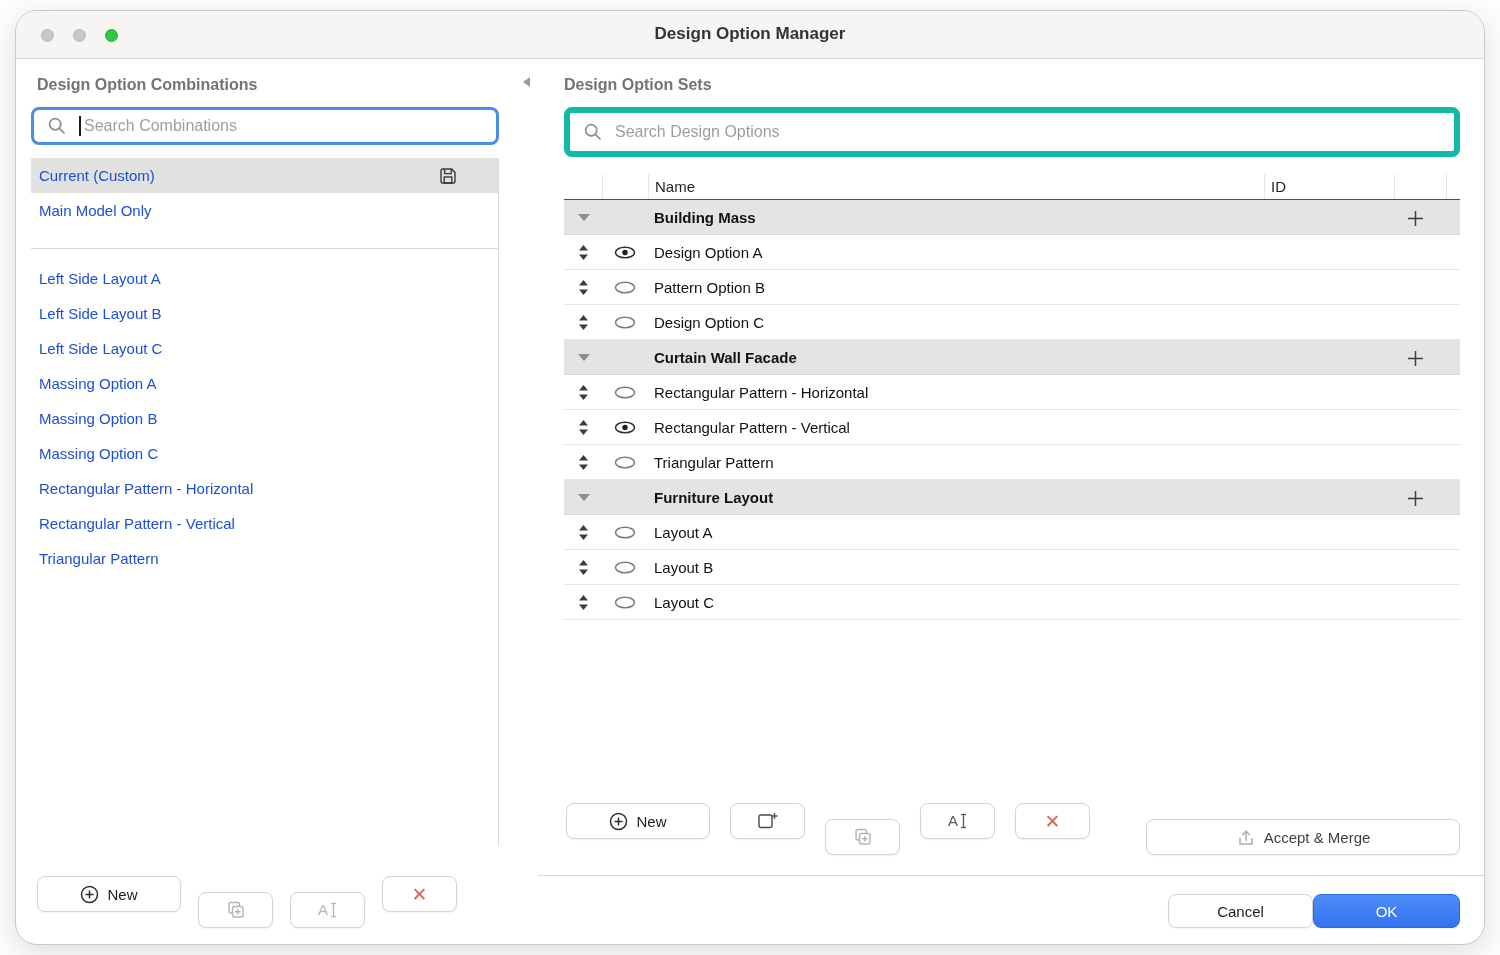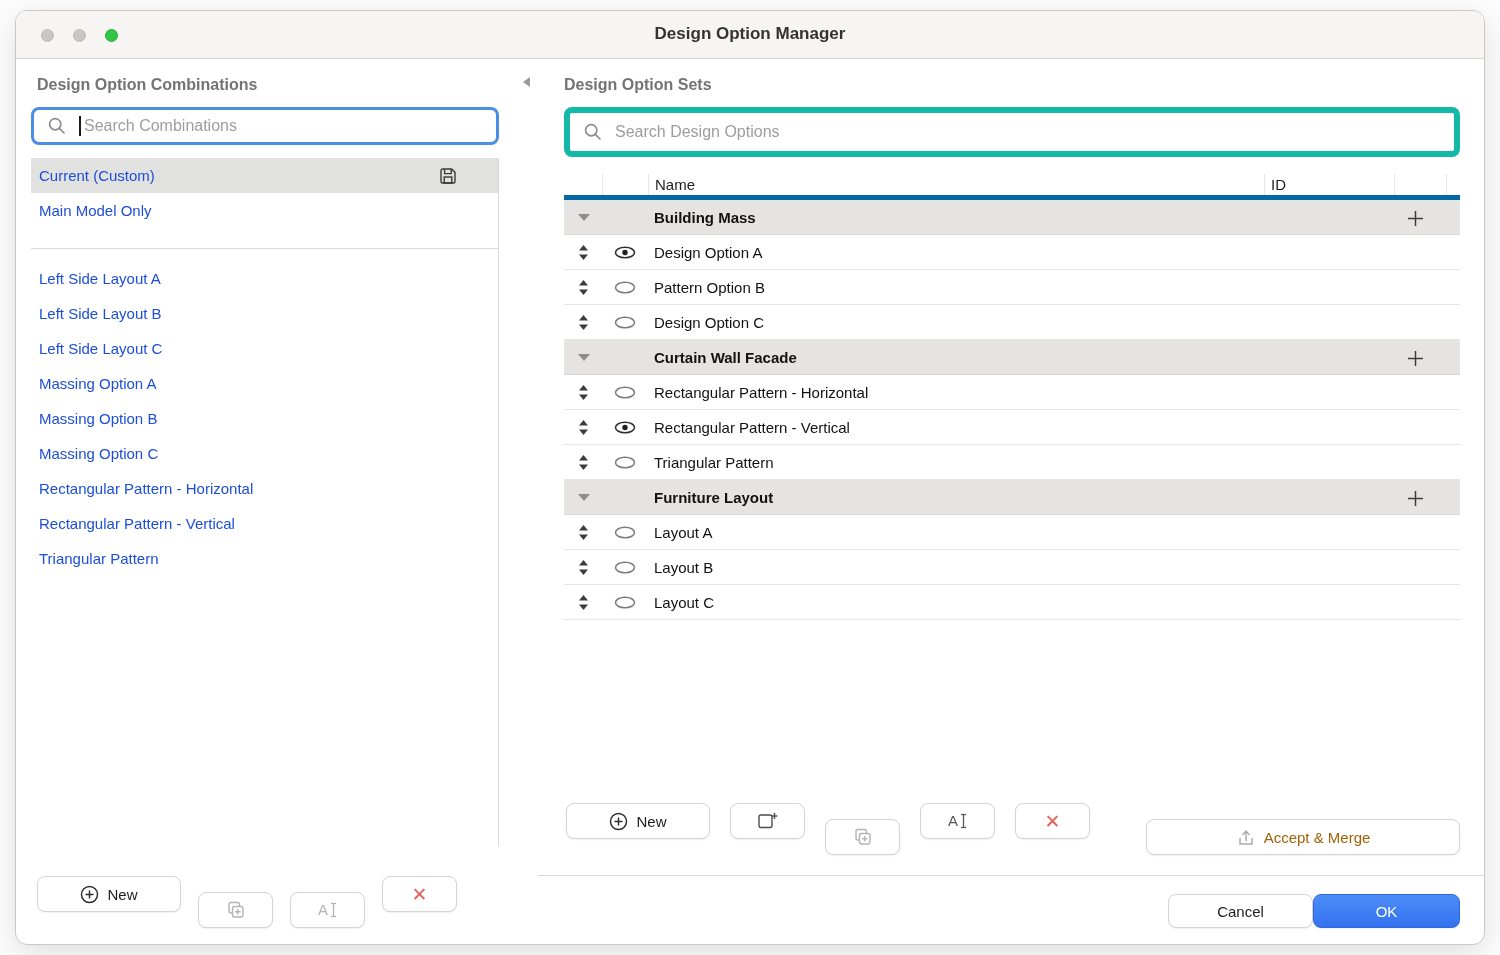--- a/index.html
+++ b/index.html
@@ -1,19 +1,19 @@
 <!DOCTYPE html>
 <html><head>
 <meta charset="utf-8">
 <style>
   * { margin:0; padding:0; box-sizing:border-box; }
   html,body { width:1500px; height:955px; background:#fdfdfd; font-family:"Liberation Sans","DejaVu Sans",sans-serif; }
   .window {
     position:relative; width:1470px; height:935px; margin:10px auto;
-    background:#fff; border:1px solid #c9c8c7; border-radius:12px;
+    background:#fff; border:1px solid #c9c8c7; border-radius:22px;
     box-shadow:0 8px 30px rgba(0,0,0,.12); overflow:hidden;
     display:flex; flex-direction:column;
   }
   
   .titlebar { position:relative; height:48px; flex:0 0 48px; background:#f6f5f3; border-bottom:1px solid #d8d7d5; }
   .title { position:absolute; left:0; right:0; top:13px; text-align:center; font-size:17px; font-weight:700; color:#333; }
   .lights { position:absolute; left:25px; top:18px; display:flex; gap:19px; }
   .light { width:13px; height:13px; border-radius:50%; }
   .light.gray  { background:#c9c7c6; border:1px solid #bcbab9; }
   .light.green { background:#32c647; border:1px solid #27ad3c; }
@@ -41,30 +41,30 @@
   .l-row.selected { background:#e1e1e0; }
   .l-row .save { margin-left:auto; margin-right:28px; display:flex; }
   .l-sep { border-top:1px solid #d9d9d8; margin:20px 0 12px 0; }
   
   .btn { display:inline-flex; align-items:center; justify-content:center; gap:8px; height:36px;
     background:#fff; border:1px solid #d5d4d2; border-radius:8px;
     box-shadow:0 1px 1.5px rgba(0,0,0,.06); font-size:15px; color:#1d1d1d; cursor:pointer; font-family:inherit; }
   .btn.new { width:144px; }
   .btn.icon-btn { width:75px; }
   .btn.wide { width:314px; }
-  .btn.disabled { color:#a16207;margin-top:32px; }
+  .btn.disabled { color:#404040;margin-top:32px; }
   .btn.primary { background:linear-gradient(#4d8df8,#3372ef); border-color:#2e68dd; color:#fff; width:147px; height:34px; }
   .btn.cancel { width:145px; height:34px; }
   .x-glyph { font-size:19px; color:#e0635c; line-height:1; }
   .toolbar-left { display:flex; align-items:center; gap:17px; margin:14px 0 16px 6px; }
   .toolbar-right { display:flex; align-items:center; gap:20px; margin:0 0 20px 2px; }
   .toolbar-right .push { margin-left:auto; }
   
   .t-header { display:grid; grid-template-columns:38px 46px 1fr 130px 52px 14px; height:26px; align-items:stretch;
-    border-bottom:5px solid #0369a1; font-size:15px; color:#1e1e1e; margin-top:17px; }
+    border-bottom:1px solid #0369a1; font-size:15px; color:#1e1e1e; margin-top:17px; }
   .t-header .cell { display:flex; align-items:center; padding-left:6px; }
   .t-header .cell + .cell { border-left:1px solid #e6e6e5; }
   .t-body { }
   .t-row { position:relative; display:grid; grid-template-columns:38px 46px 1fr 130px 52px 14px; height:35px;
     align-items:center; border-bottom:1px solid #e6e6e5; font-size:15px; color:#121212; }
   .t-row .c1, .t-row .c2 { display:flex; justify-content:center; align-items:center; }
   .t-row .name { padding-left:6px; white-space:nowrap; overflow:hidden; }
   .t-row.group { background:#e5e4e2; font-weight:700; border-bottom:1px solid #d9d8d6; }
   .plus-btn { position:absolute; right:34px; top:7px; width:22px; height:22px; display:flex; align-items:center;
     justify-content:center; cursor:pointer; background:transparent; border:none; }

